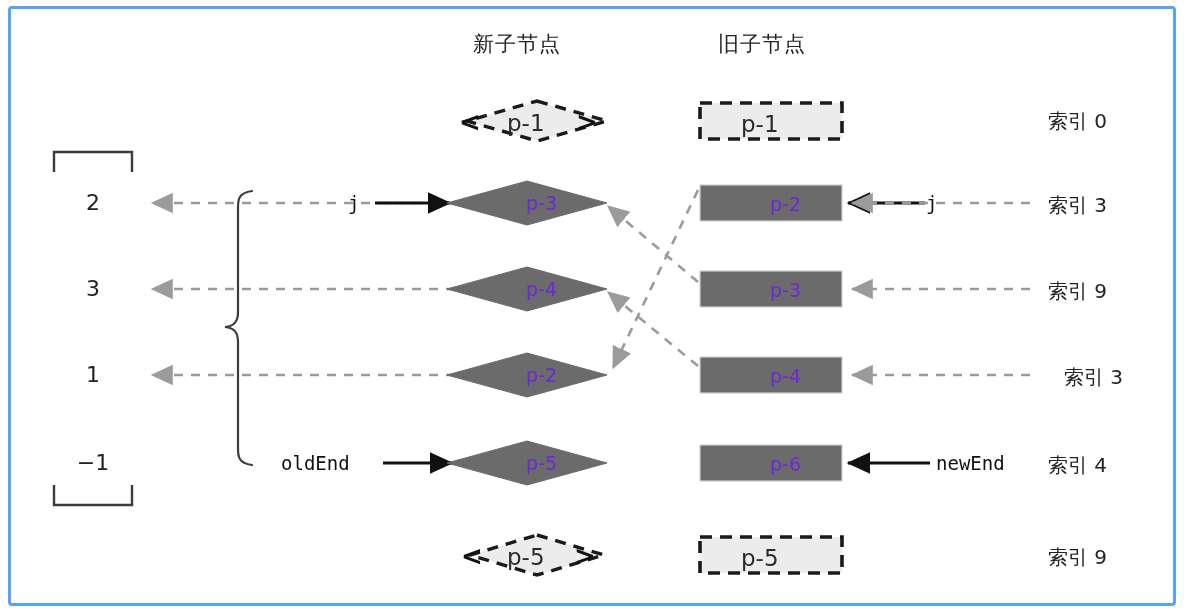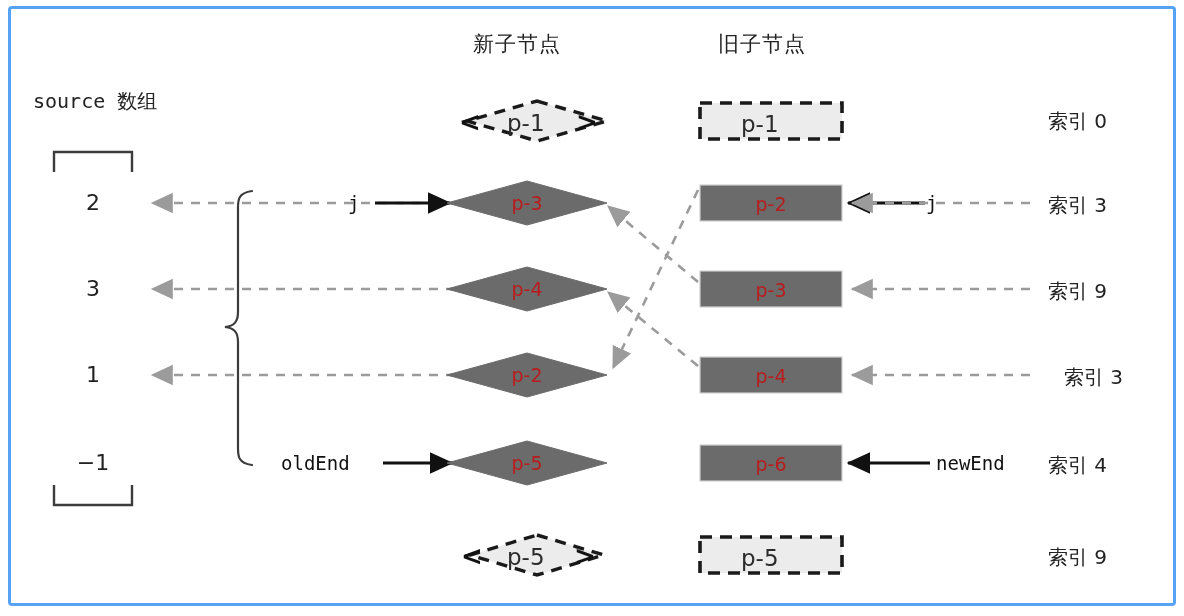--- a/index.html
+++ b/index.html
@@ -56,25 +56,25 @@
   .idx {
     font-size: 20px;
   }
   .ptr {
     font-size: 19px;
     font-family: "DejaVu Sans Mono", monospace;
     color: #111111;
   }
   .nodeLabel {
     position: absolute;
-    color: #b91c1c;
+    color: #6d28d9;
     font-size: 19px;
     font-family: "DejaVu Sans", sans-serif;
     white-space: nowrap;
-    text-align: center;
+    text-align: right;
     pointer-events: none;
   }
   .nodeLabelDim {
     position: absolute;
     color: #2b2b2b;
     font-size: 23px;
     font-family: "DejaVu Sans", sans-serif;
     white-space: nowrap;
     text-align: left;
     pointer-events: none;
@@ -188,21 +188,20 @@
       <rect x="700" y="445" width="142" height="36" fill="#6b6b6b" stroke="#cfcfcf" stroke-width="1.2"></rect>
     </g>
     <g>
       <rect x="700" y="537" width="142" height="36" fill="#ececec" stroke="#1a1a1a" stroke-width="3.6" stroke-dasharray="12,8"></rect>
     </g>
   </svg>
 
   <div class="lbl hdr" style="left:473px; top:30px;">新子节点</div>
   <div class="lbl hdr" style="left:718px; top:30px;">旧子节点</div>
 
-  <div class="lbl srcTitle" style="left:33px; top:88px;">source 数组</div>
 
   <div class="lbl srcVal" style="left:63px; top:190px;">2</div>
   <div class="lbl srcVal" style="left:63px; top:276px;">3</div>
   <div class="lbl srcVal" style="left:63px; top:362px;">1</div>
   <div class="lbl srcVal" style="left:63px; top:450px;">−1</div>
 
   <div class="lbl ptr" style="left:348px; top:192px;">j</div>
   <div class="lbl ptr" style="left:281px; top:452px;">oldEnd</div>
   <div class="lbl ptr" style="left:926px; top:192px;">j</div>
   <div class="lbl ptr" style="left:936px; top:452px;">newEnd</div>

